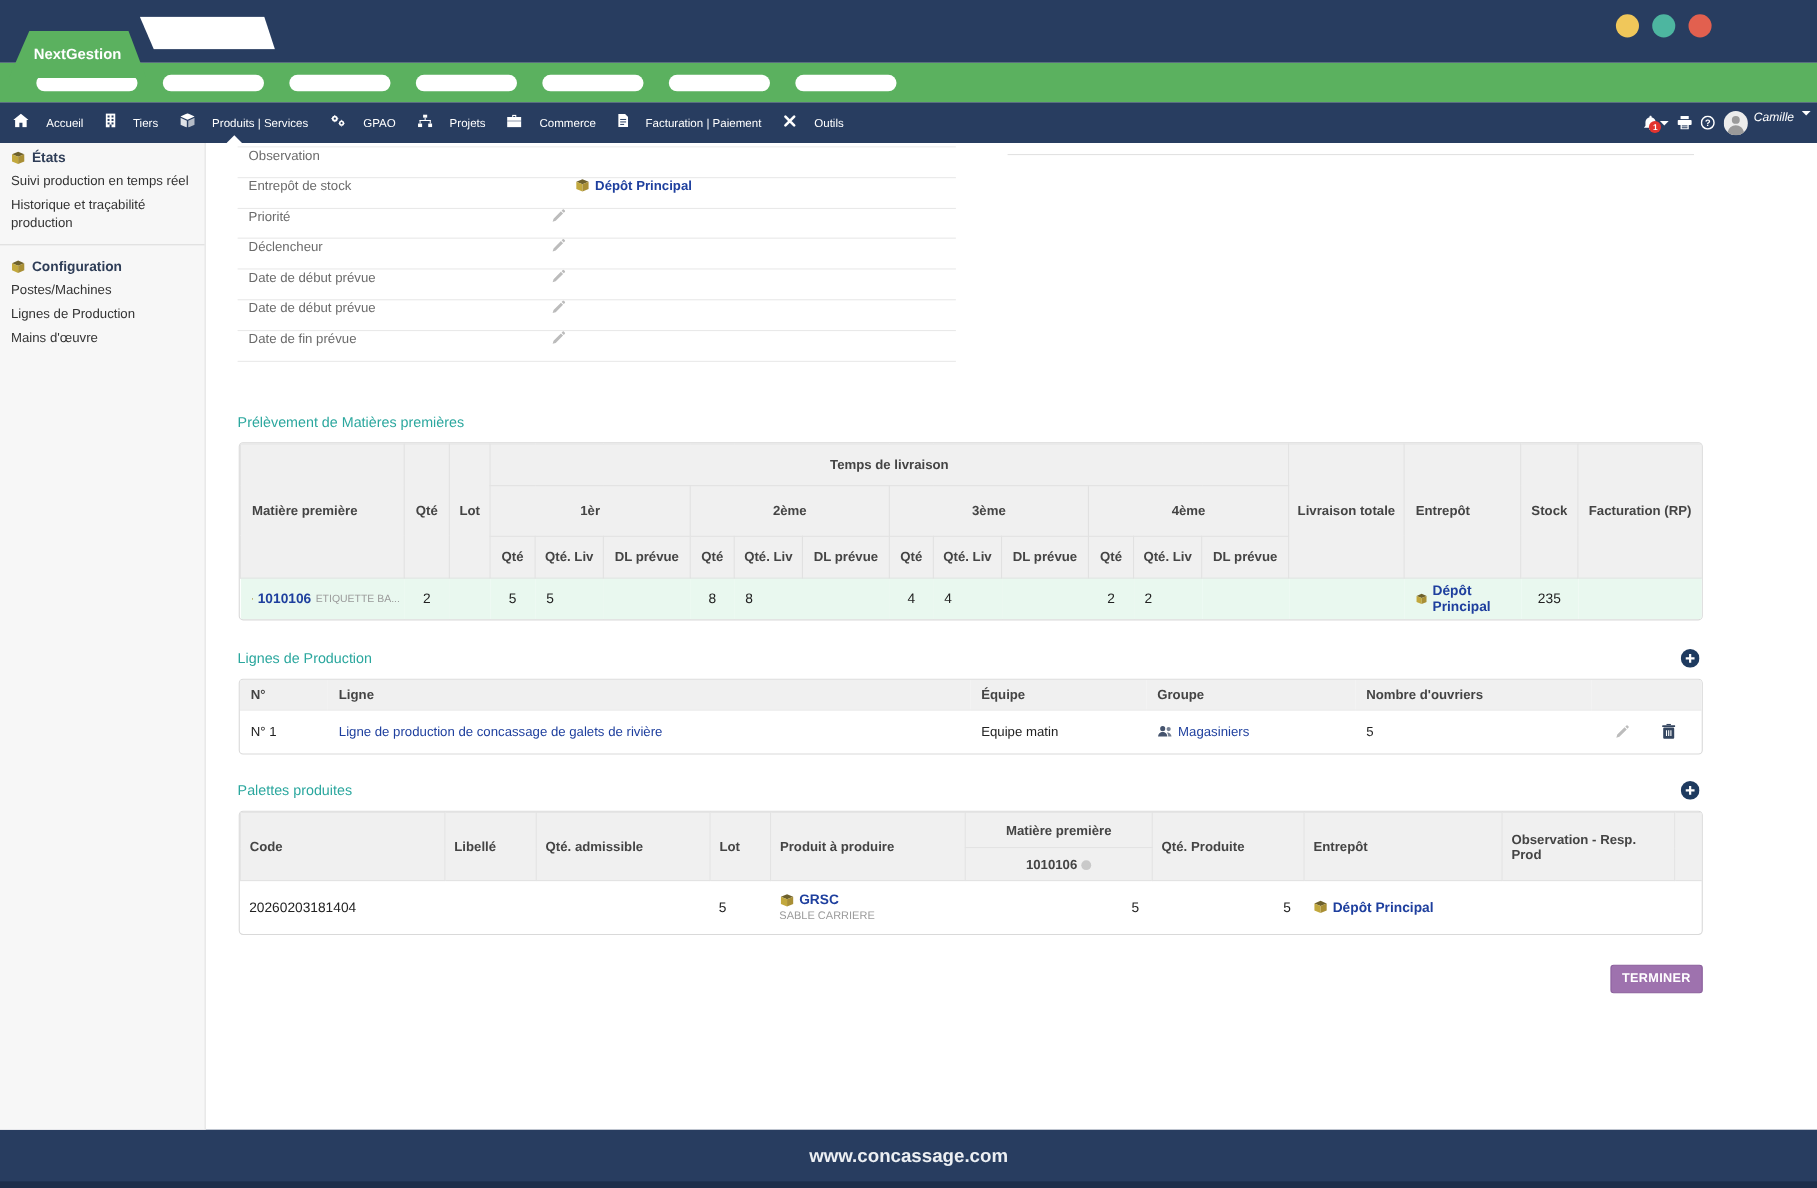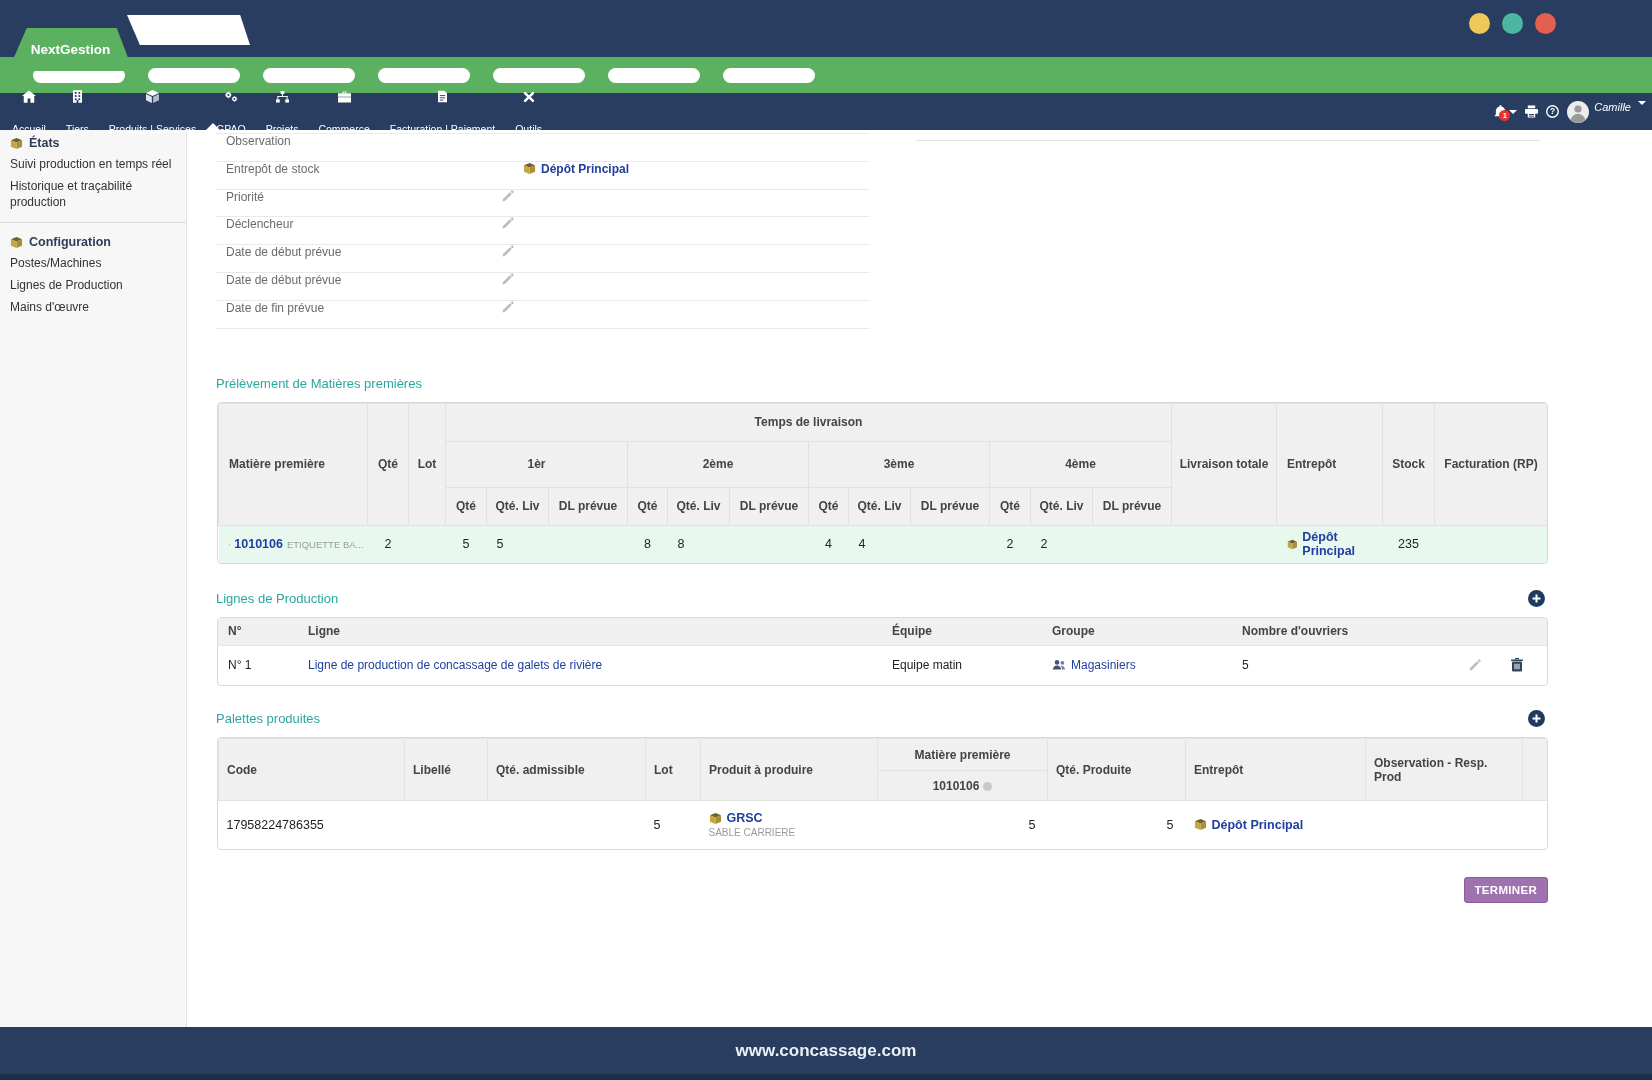--- a/index.html
+++ b/index.html
@@ -15,21 +15,21 @@
   .dots{position:absolute;top:13px;right:96px;display:flex;gap:12px;}
   .dot{width:21px;height:21px;border-radius:50%;}
 
   
   .greenbar{height:36px;background:#5bb15f;display:flex;align-items:center;padding-left:33px;gap:23px;}
   .pill{width:92px;height:15px;background:#fff;border-radius:8px;}
 
   
   .navbar{height:37px;background:#283d60;display:flex;position:relative;color:#fff;}
   .nav-left{display:flex;padding-left:2px;}
-  .nav-item{display:flex;flex-direction:column;align-items:center;justify-content:center;padding:0 10px;gap:16px;cursor:pointer;text-align:center;}
+  .nav-item{display:flex;flex-direction:row;align-items:center;justify-content:center;padding:0 10px;gap:16px;cursor:pointer;text-align:center;}
   .nav-item .nl{font-size:10.5px;white-space:nowrap;}
   .nav-right{margin-left:auto;display:flex;align-items:center;gap:8px;padding-right:6px;font-size:11px;}
   .bell-wrap{position:relative;display:flex;align-items:center;cursor:pointer;}
   .badge{position:absolute;bottom:-3px;left:5px;background:#e3342f;color:#fff;font-size:7.5px;font-weight:bold;
     width:11px;height:11px;border-radius:50%;display:flex;align-items:center;justify-content:center;}
   .chev{display:inline-block;width:0;height:0;border-left:4px solid transparent;border-right:4px solid transparent;border-top:4px solid #fff;margin-left:2px;}
   .caret-active{position:absolute;bottom:0;left:206px;width:0;height:0;border-left:7px solid transparent;border-right:7px solid transparent;border-bottom:7px solid #fff;}
   .user{display:flex;gap:5px;cursor:pointer;font-style:italic;}
 
   
@@ -528,21 +528,21 @@
           <th class="ctr">Matière première</th>
           <th rowspan="2">Qté. Produite</th>
           <th rowspan="2">Entrepôt</th>
           <th rowspan="2">Observation - Resp. Prod</th>
           <th rowspan="2"></th>
         </tr>
         <tr style="height:30px">
           <th class="ctr"><span>1010106</span><span class="info-dot"></span></th>
         </tr>
         <tr style="height:48px">
-          <td>17958224786355</td>
+          <td>20260203181404</td>
           <td></td>
           <td></td>
           <td>5</td>
           <td>
             <div class="prod-cell">
               <span class="entre">
                 <svg width="13" height="13" viewBox="0 0 14 14">
                       <path fill="#6e612c" d="M7 1l6 2.5L7 6 1 3.5z"></path>
                       <path fill="#c2a83d" d="M1 3.5L7 6v7L1 10.5z"></path>
                       <path fill="#a98f35" d="M13 3.5L7 6v7l6-2.5z"></path>

